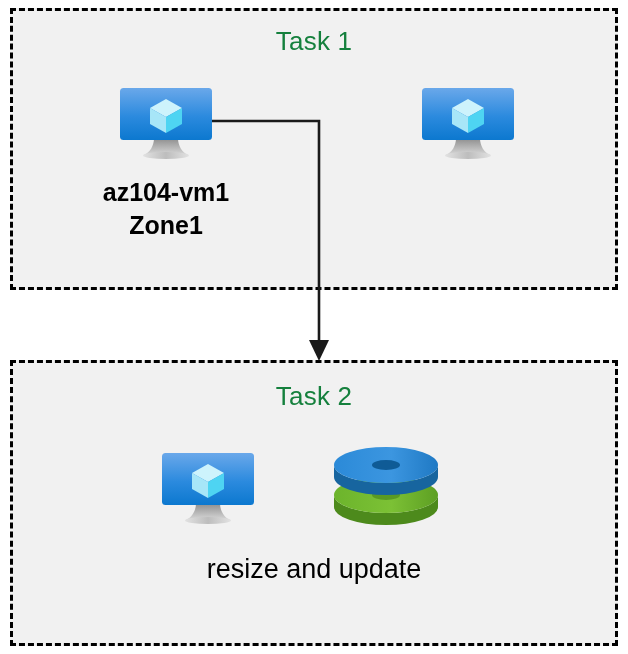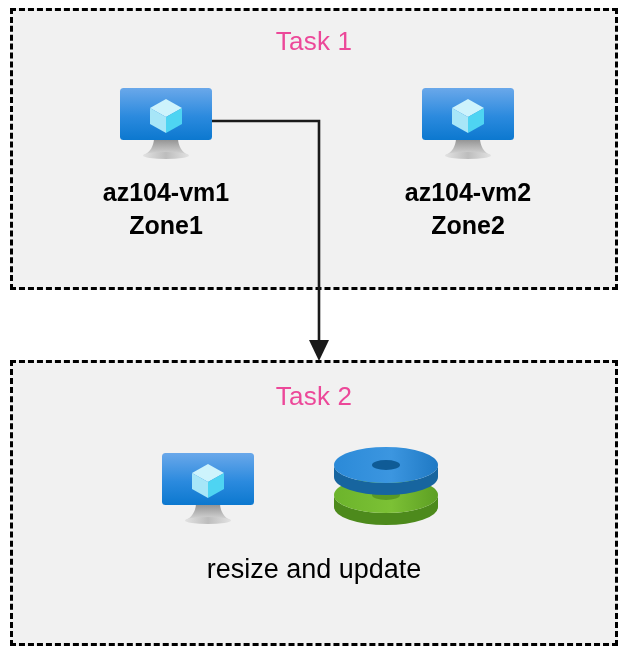--- a/index.html
+++ b/index.html
@@ -32,21 +32,21 @@
     border: 3px dashed #000000;
   }
   #task1-box { left: 10px;  top: 8px;   width: 608px; height: 282px; }
   #task2-box { left: 10px;  top: 360px; width: 608px; height: 286px; }
 
   .task-title {
     position: absolute;
     left: 0;
     width: 100%;
     text-align: center;
-    color: #ec4899;
+    color: #15803d;
     font-size: 26px;
     line-height: 30px;
     letter-spacing: 0.2px;
     white-space: nowrap;
     user-select: none;
   }
   #task1-title { top: 26px; }
   #task2-title { top: 381px; }
 
   
@@ -167,22 +167,20 @@
       </defs>
       <path d="M38 58 H62 C62 66 66 72 72 75 H28 C34 72 38 66 38 58 Z" fill="url(#std2)"></path>
       <ellipse cx="50" cy="75.5" rx="23" ry="3.4" fill="url(#base2)"></ellipse>
       <rect x="4" y="8" width="92" height="52" rx="3.5" fill="url(#scr2)"></rect>
       <g>
         <polygon points="50,19 66,28 50,37 34,28" fill="#cdf3fc"></polygon>
         <polygon points="34,28 50,37 50,53 34,44" fill="#a7e6f8"></polygon>
         <polygon points="66,28 66,44 50,53 50,37" fill="#4ed4f2"></polygon>
       </g>
     </svg>
-    <div class="node-label">az104-vm2
-Zone2</div>
   </div>
 
   <div class="task-box" id="task2-box"></div>
   <div class="task-title" id="task2-title">Task 2</div>
 
   <div class="node" id="vm3-node">
     <svg class="icon-slot" viewBox="0 0 100 84">
       <defs>
         <linearGradient id="scr3" x1="0" y1="0" x2="0" y2="1">
           <stop offset="0%" stop-color="#6aa8ea"></stop>

